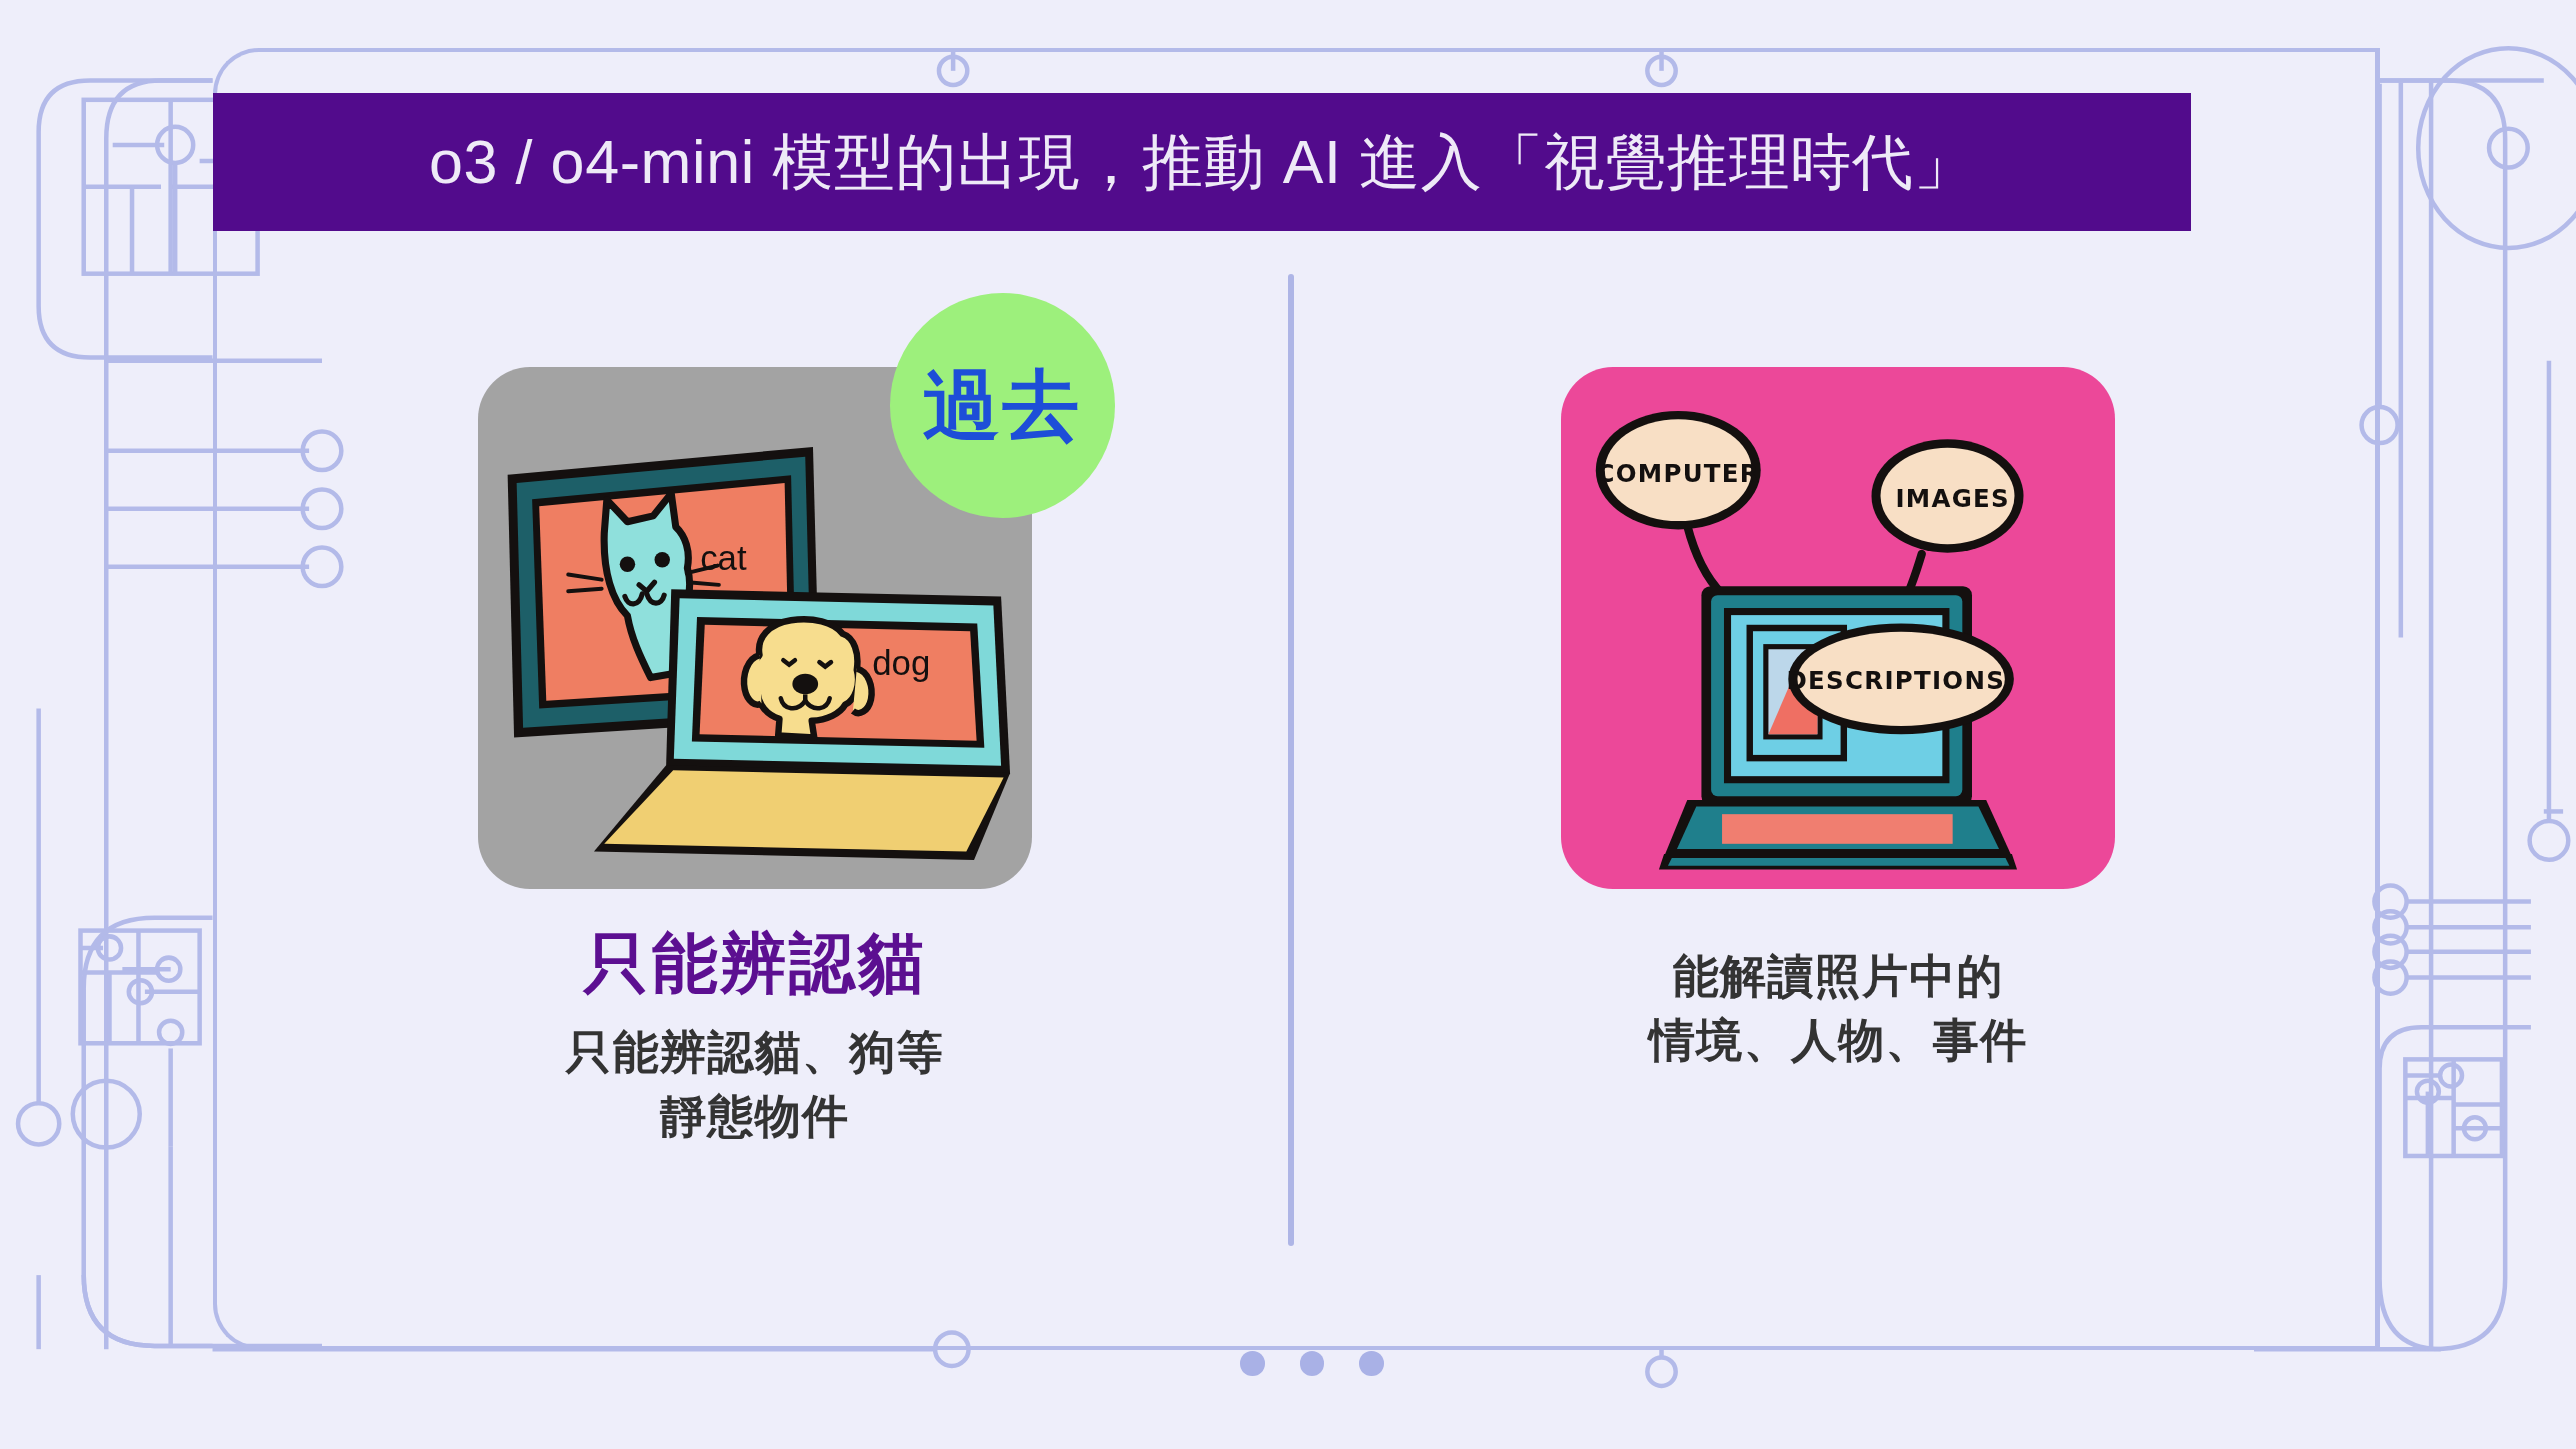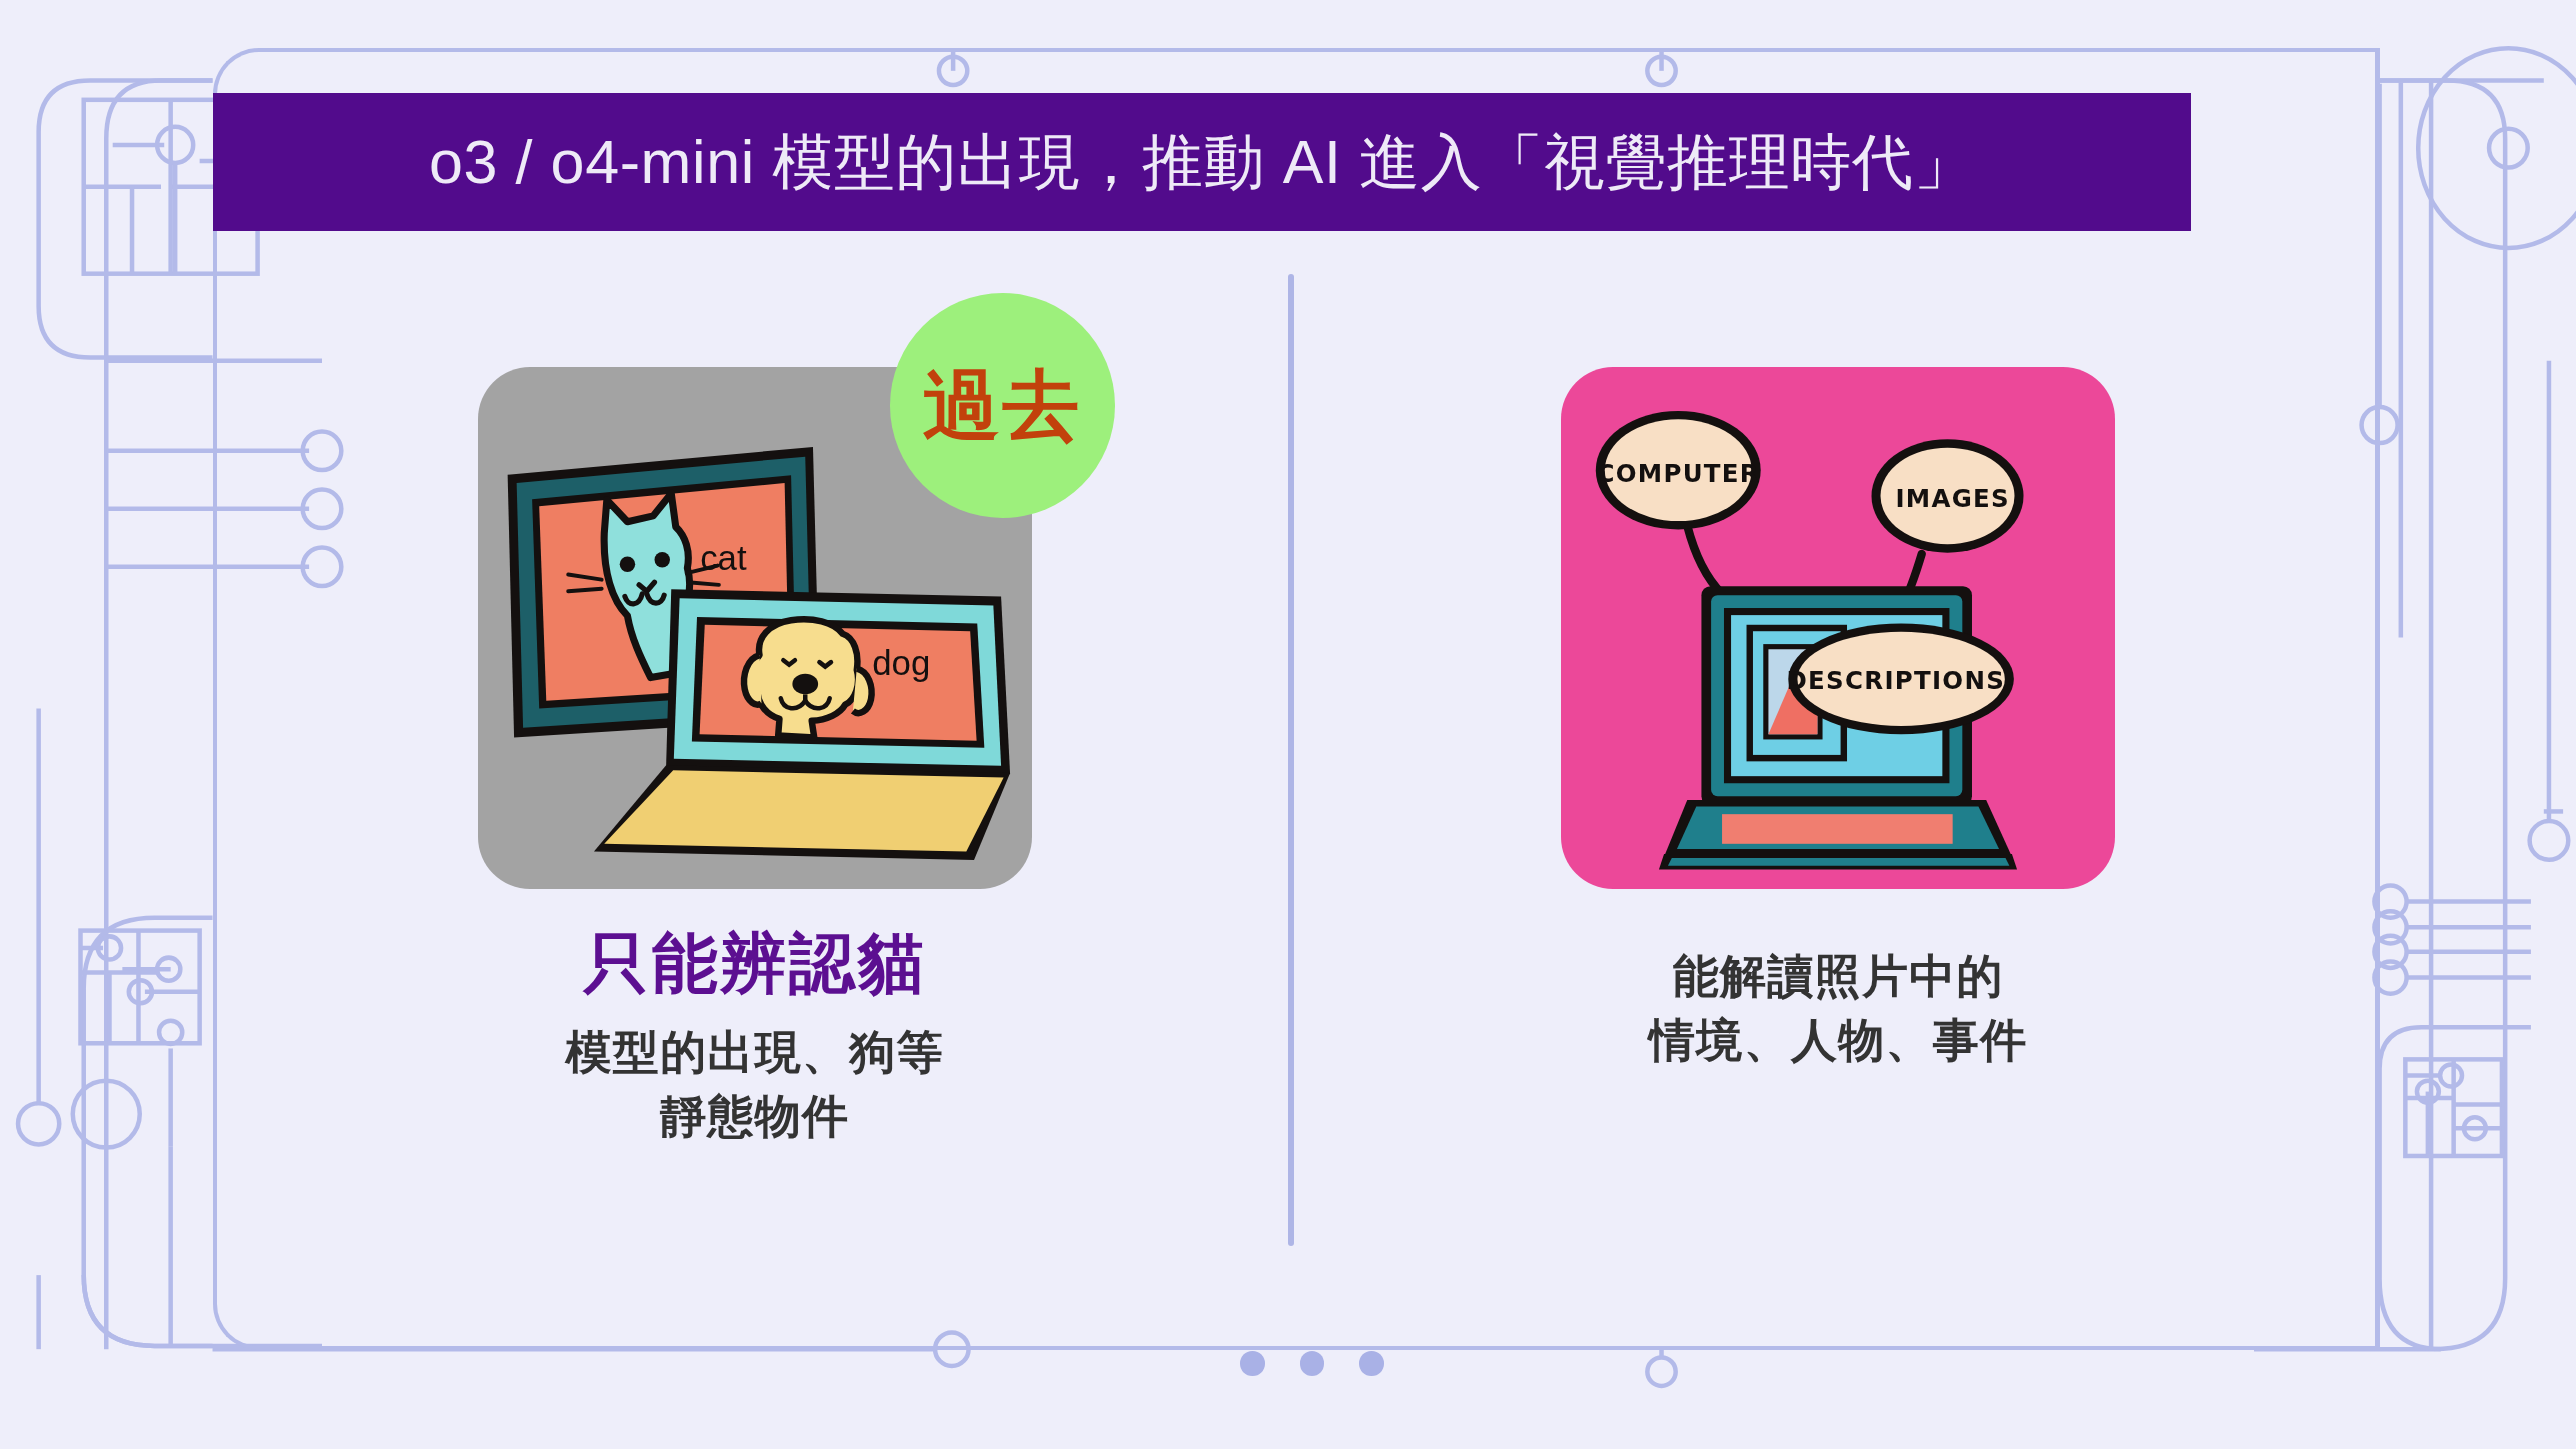--- a/index.html
+++ b/index.html
@@ -82,21 +82,21 @@
     position:absolute;
     width:225px; height:225px;
     border-radius:50%;
     background:#9df07c;
     display:flex; align-items:center; justify-content:center;
     z-index:8;
   }
   .badge.left  { left:412px;  top:-74px; }
   .badge.right { left:425px;  top:-74px; }
   .badge-label {
-    color:#c2410c;
+    color:#1d4ed8;
     font-size:77px;
     font-weight:700;
     line-height:1;
     letter-spacing:2.6px;
   }
 
   
   .caption { margin-top:37px; text-align:center; }
   .caption-heading {
     color:#5c0f91;
@@ -303,21 +303,21 @@
       </div>
 
       <div class="badge left">
         <span class="badge-label">過去</span>
       </div>
     </div>
 
     <div class="caption">
       <div class="caption-heading">只能辨認貓</div>
       <div class="caption-body">
-        <div>模型的出現、狗等</div>
+        <div>只能辨認貓、狗等</div>
         <div>靜態物件</div>
       </div>
     </div>
   </div>
 
   <div class="col">
 
     <div class="illus-wrap">
 
       <div class="illus right">

